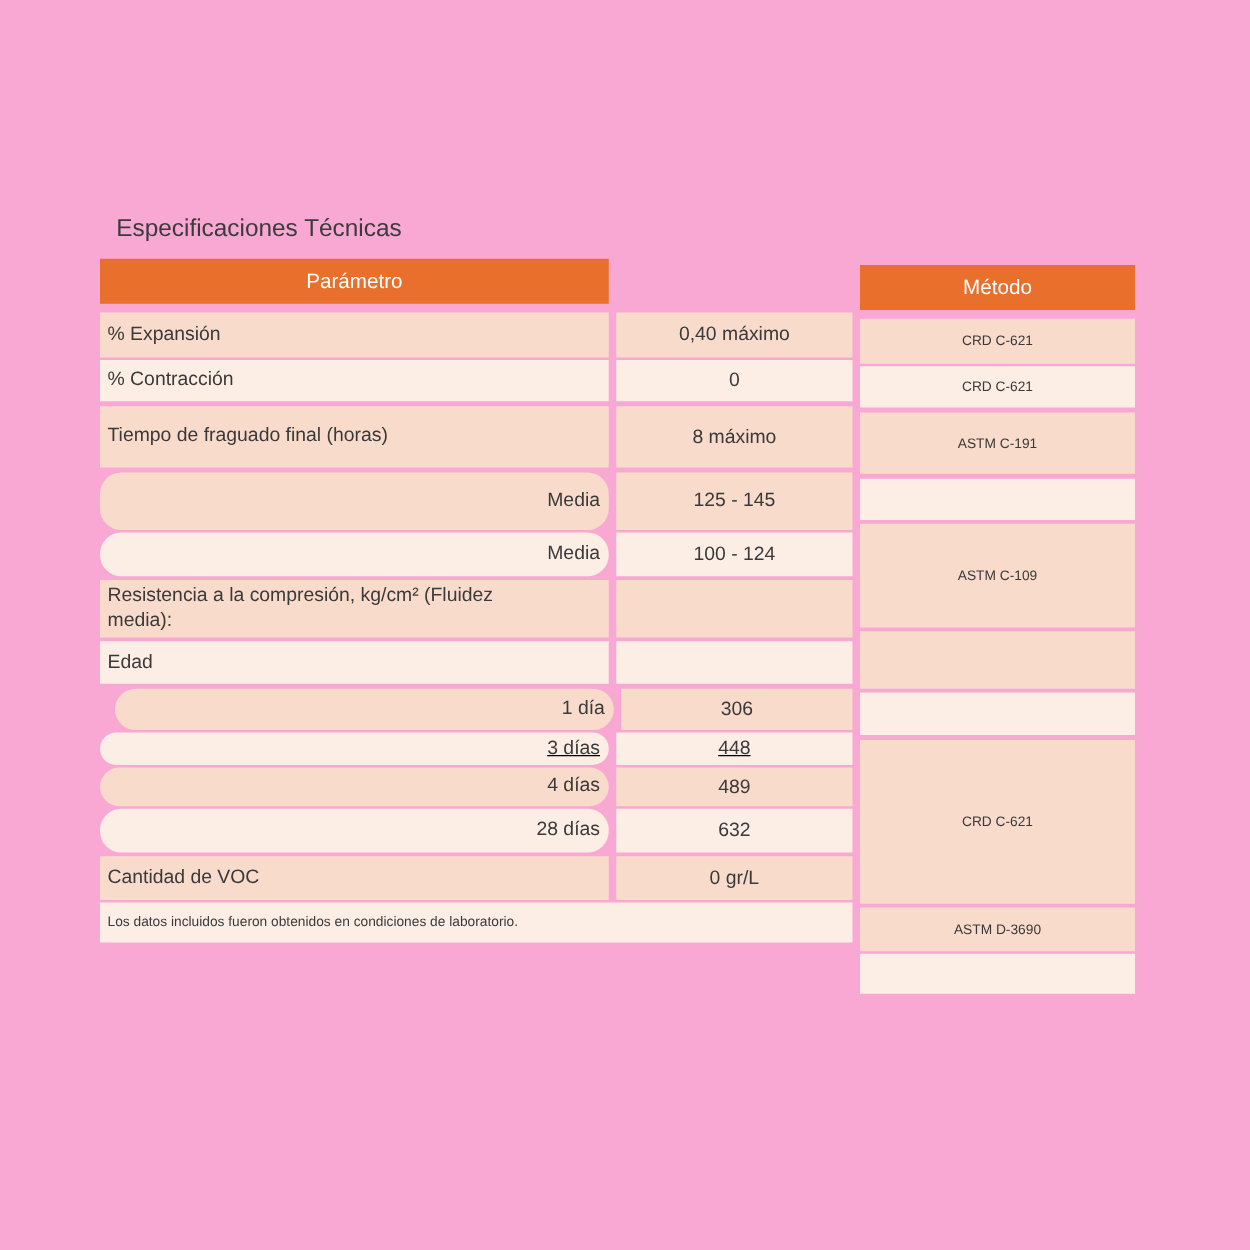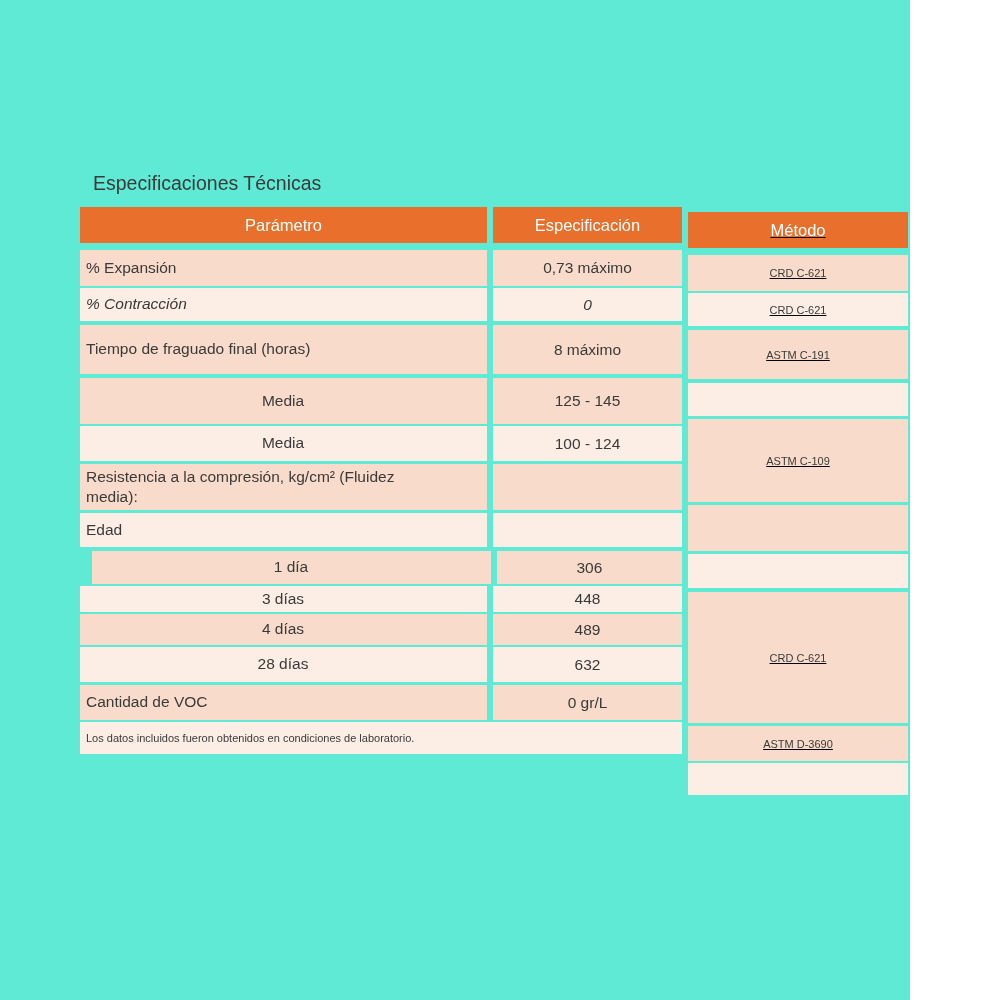--- a/index.html
+++ b/index.html
@@ -1,40 +1,40 @@
 <!DOCTYPE html>
 <html style="--header-bg: #E8702C; --header-text: #FFFFFF; --row-dark: #F8DBCA; --row-light: #FCEEE5; --body-text: #3A3A3A;"><head>
 <meta charset="utf-8">
 <style>
   html, body { margin: 0; padding: 0; }
   body { font-family: "Liberation Sans", "DejaVu Sans", sans-serif; background: #ffffff; }
-  .canvas { position: relative; width: 910px; height: 1000px; background: #5eead4; overflow: hidden; }
+  .canvas { position: relative; width: 1000px; height: 1000px; background: #f9a8d4; overflow: hidden; }
 
   .page-title {
     position: absolute; left: 93px; top: 172px;
     font-size: 19.5px; color: #3b3b3b;
   }
 
   .table-wrap { position: absolute; left: 80px; top: 207px; display: flex; align-items: flex-start; }
   .main-col { width: 602px; }
-  .method-col { width: 220px; margin-left: 6px; margin-top: 5px; text-decoration: underline; }
+  .method-col { width: 220px; margin-left: 6px; margin-top: 5px; }
 
   .hdr-row { display: flex; height: 36px; margin-bottom: 7px; }
   .hdr-cell {
     background: var(--header-bg); color: var(--header-text);
     font-size: 16.5px; display: flex; align-items: center; justify-content: center;
   }
   .hdr-param { width: 407px; margin-right: 6px; }
   .hdr-spec { width: 189px; }
   .hdr-method { width: 220px; height: 36px; margin-bottom: 7px; }
 
   .row { display: flex; }
   .cell { display: flex; align-items: center; font-size: 15.5px; color: var(--body-text); }
   .cell-param { width: 407px; margin-right: 6px; padding-left: 6px; box-sizing: border-box; }
-  .cell-param.align-right { justify-content: center; padding-right: 7px; }
+  .cell-param.align-right { justify-content: flex-end; padding-right: 7px; border-radius: 17px; }
   .cell-param .txt { max-width: 348px; line-height: 1.32; }
   .cell-spec { width: 189px; justify-content: center; }
 
   .shade-dark { background: var(--row-dark); }
   .shade-light { background: var(--row-light); }
 
   .footer-row .cell-note {
     width: 602px; font-size: 11px; color: var(--body-text);
     display: flex; align-items: center; padding-left: 6px; box-sizing: border-box;
   }
@@ -47,32 +47,31 @@
 </head>
 <body>
 
 <div class="canvas">
   <div class="page-title">Especificaciones Técnicas</div>
 
   <div class="table-wrap">
     <div class="main-col">
       <div class="hdr-row">
         <div class="hdr-cell hdr-param">Parámetro</div>
-        <div class="hdr-cell hdr-spec">Especificación</div>
       </div>
       <div id="main-rows">
           <div class="row" style="height: 36px; margin-bottom: 2px;">
             <div class="cell cell-param shade-dark">
               <span class="txt">% Expansión</span>
             </div>
             <div class="cell cell-spec shade-dark">
-              <span>0,73 máximo</span>
+              <span>0,40 máximo</span>
             </div>
           </div>
-          <div class="row" style="height: 33px; margin-bottom: 4px; font-style: italic;">
+          <div class="row" style="height: 33px; margin-bottom: 4px;">
             <div class="cell cell-param shade-light">
               <span class="txt">% Contracción</span>
             </div>
             <div class="cell cell-spec shade-light">
               <span>0</span>
             </div>
           </div>
           <div class="row" style="height: 49px; margin-bottom: 4px;">
             <div class="cell cell-param shade-dark">
               <span class="txt">Tiempo de fraguado final (horas)</span>
@@ -114,21 +113,21 @@
             </div>
           </div>
           <div class="row" style="height: 33px; margin-bottom: 2px; padding-left: 12px;">
             <div class="cell cell-param shade-dark align-right">
               <span class="txt">1 día</span>
             </div>
             <div class="cell cell-spec shade-dark">
               <span>306</span>
             </div>
           </div>
-          <div class="row" style="height: 26px; margin-bottom: 2px;">
+          <div class="row" style="height: 26px; margin-bottom: 2px; text-decoration: underline;">
             <div class="cell cell-param shade-light align-right">
               <span class="txt">3 días</span>
             </div>
             <div class="cell cell-spec shade-light">
               <span>448</span>
             </div>
           </div>
           <div class="row" style="height: 31px; margin-bottom: 2px;">
             <div class="cell cell-param shade-dark align-right">
               <span class="txt">4 días</span>

